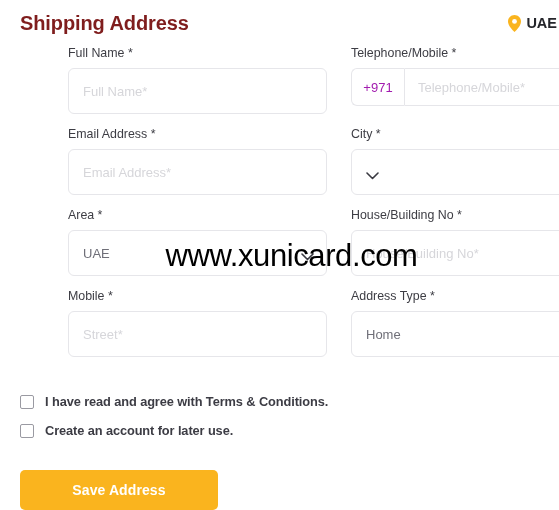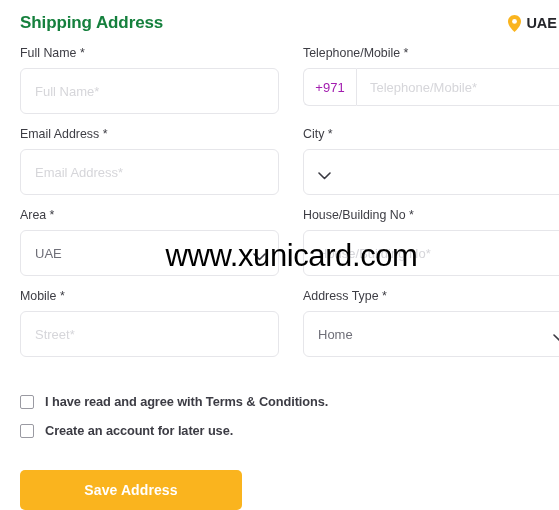--- a/index.html
+++ b/index.html
@@ -30,23 +30,23 @@
     top: 0;
     width: 559px;
     height: 46px;
     display: flex;
     align-items: center;
     justify-content: space-between;
     padding: 0 20px 0 20px;
     box-sizing: border-box;
   }
   .header-title {
-    font-size: 17px;
+    font-size: 20px;
     font-weight: bold;
-    color: #15803d;
+    color: #7f1d1d;
     letter-spacing: -0.1px;
   }
   .header-country {
     display: flex;
     align-items: center;
     gap: 5px;
     margin-right: -18px;
     white-space: nowrap;
   }
   .pin-icon {
@@ -72,20 +72,21 @@
     width: 559px;
     box-sizing: border-box;
     padding-left: 20px;
   }
   .col {
     box-sizing: border-box;
   }
   .col-left {
     width: 259px;
     flex: 0 0 259px;
+    margin-left: 48px;
   }
   .col-gap {
     width: 24px;
     flex: 0 0 24px;
   }
   .col-right {
     width: 276px;
     flex: 0 0 276px;
   }
 
@@ -193,21 +194,21 @@
     font-weight: bold;
     color: #3c3c44;
     letter-spacing: -0.1px;
   }
 
   
   .save-btn {
     position: absolute;
     left: 20px;
     top: 470px;
-    width: 222px;
+    width: 198px;
     height: 40px;
     background: #fab41e;
     border: none;
     border-radius: 5px;
     color: #ffffff;
     font-size: 14px;
     font-weight: bold;
     font-family: "Liberation Sans", sans-serif;
     letter-spacing: 0.1px;
     cursor: pointer;

